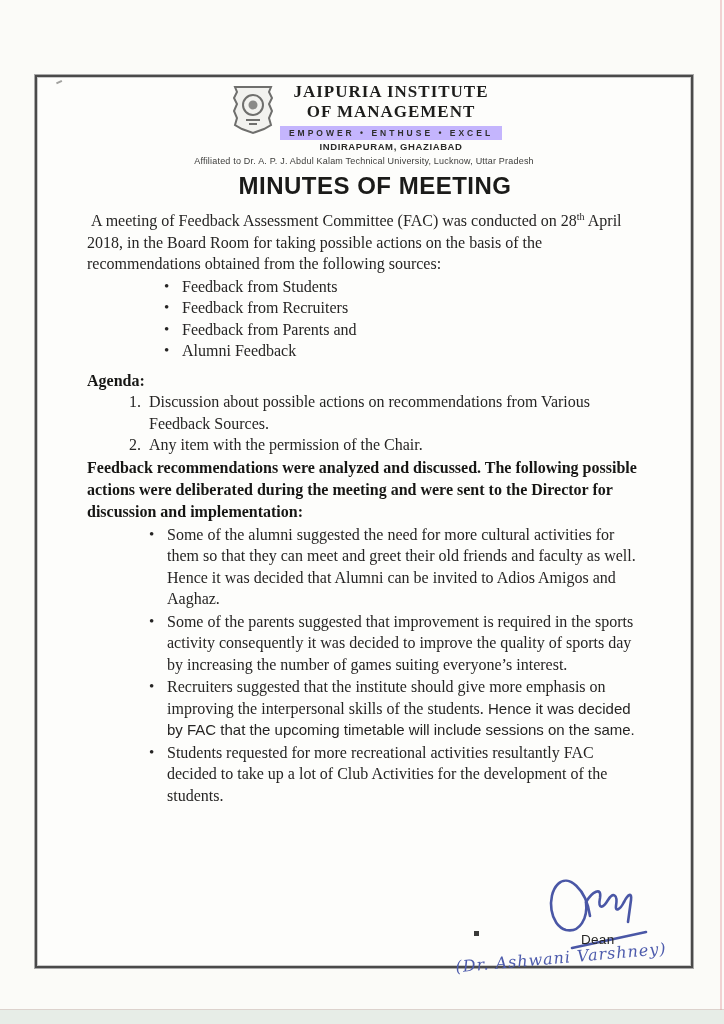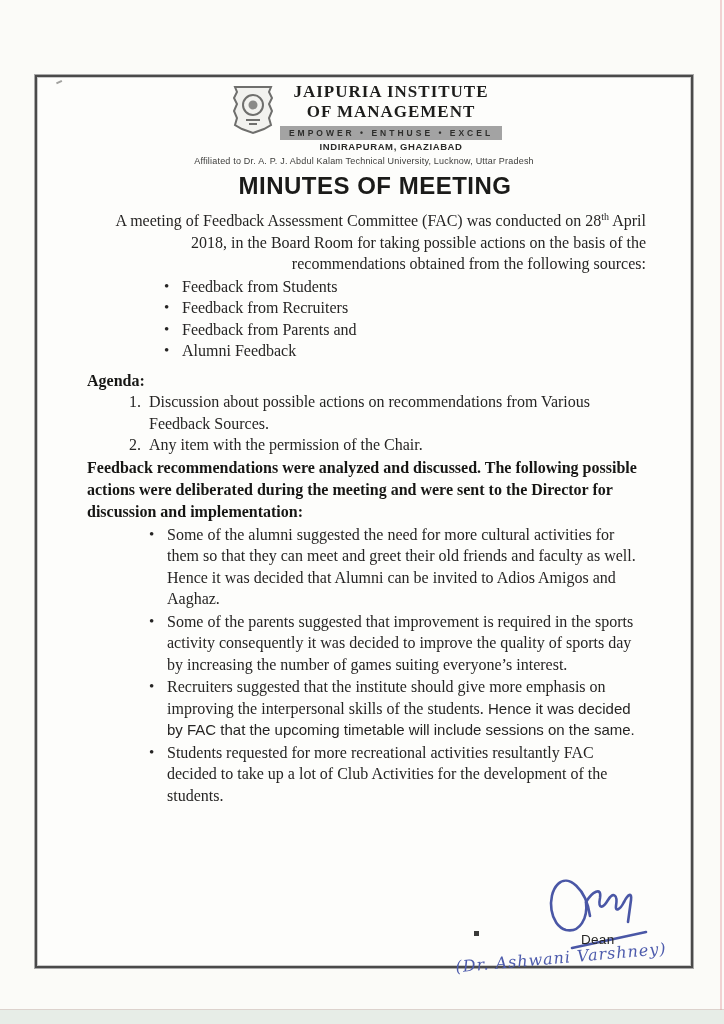--- a/index.html
+++ b/index.html
@@ -40,21 +40,21 @@
   }
   .logo{flex:0 0 auto;margin-top:2px;}
   .institute{text-align:center;}
   .inst-line{
     font-family:"Liberation Serif", serif;
     font-weight:bold;font-size:17px;line-height:20px;
     letter-spacing:1px;color:#1d1d1b;
   }
   .tagline{
     display:inline-block;margin-top:3px;
-    background:#a3a3a3;color:#2e2e2c;
+    background:#c4b5fd;color:#2e2e2c;
     font-family:"Liberation Sans", sans-serif;
     font-weight:bold;font-size:8.5px;letter-spacing:3px;
     padding:2px 9px;
   }
   .location{
     font-family:"Liberation Sans", sans-serif;
     font-weight:bold;font-size:9.5px;letter-spacing:.6px;
     color:#2a2a28;margin-top:1px;
   }
   .affiliation{
@@ -72,21 +72,21 @@
     text-align:right;
     font-family:"Liberation Sans", sans-serif;
     font-size:14.5px;color:#222220;
     margin:16px 50px 0 0;
   }
   
   .content{
     margin:10px 45px 0 50px;
     font-size:16px;line-height:21.5px;
   }
-  .intro-p{margin:0;text-indent:4px;text-align:right;}
+  .intro-p{margin:0;text-indent:4px;}
   sup{font-size:10px;line-height:0;}
   ul.src-list{list-style:none;margin:1px 0 8px 0;padding:0 0 0 77px;}
   ul.src-list li{position:relative;padding-left:18px;}
   ul.src-list li::before{content:"•";position:absolute;left:0;top:0;font-size:15px;}
   .section-heading{font-weight:bold;color:#161614;margin-top:2px;}
   ol.agenda-list{margin:0;padding:0 0 0 58px;}
   ol.agenda-list li{padding-left:4px;}
   .members{margin-top:23px;}
   .member-line{margin:0;}
   .bold-para{

